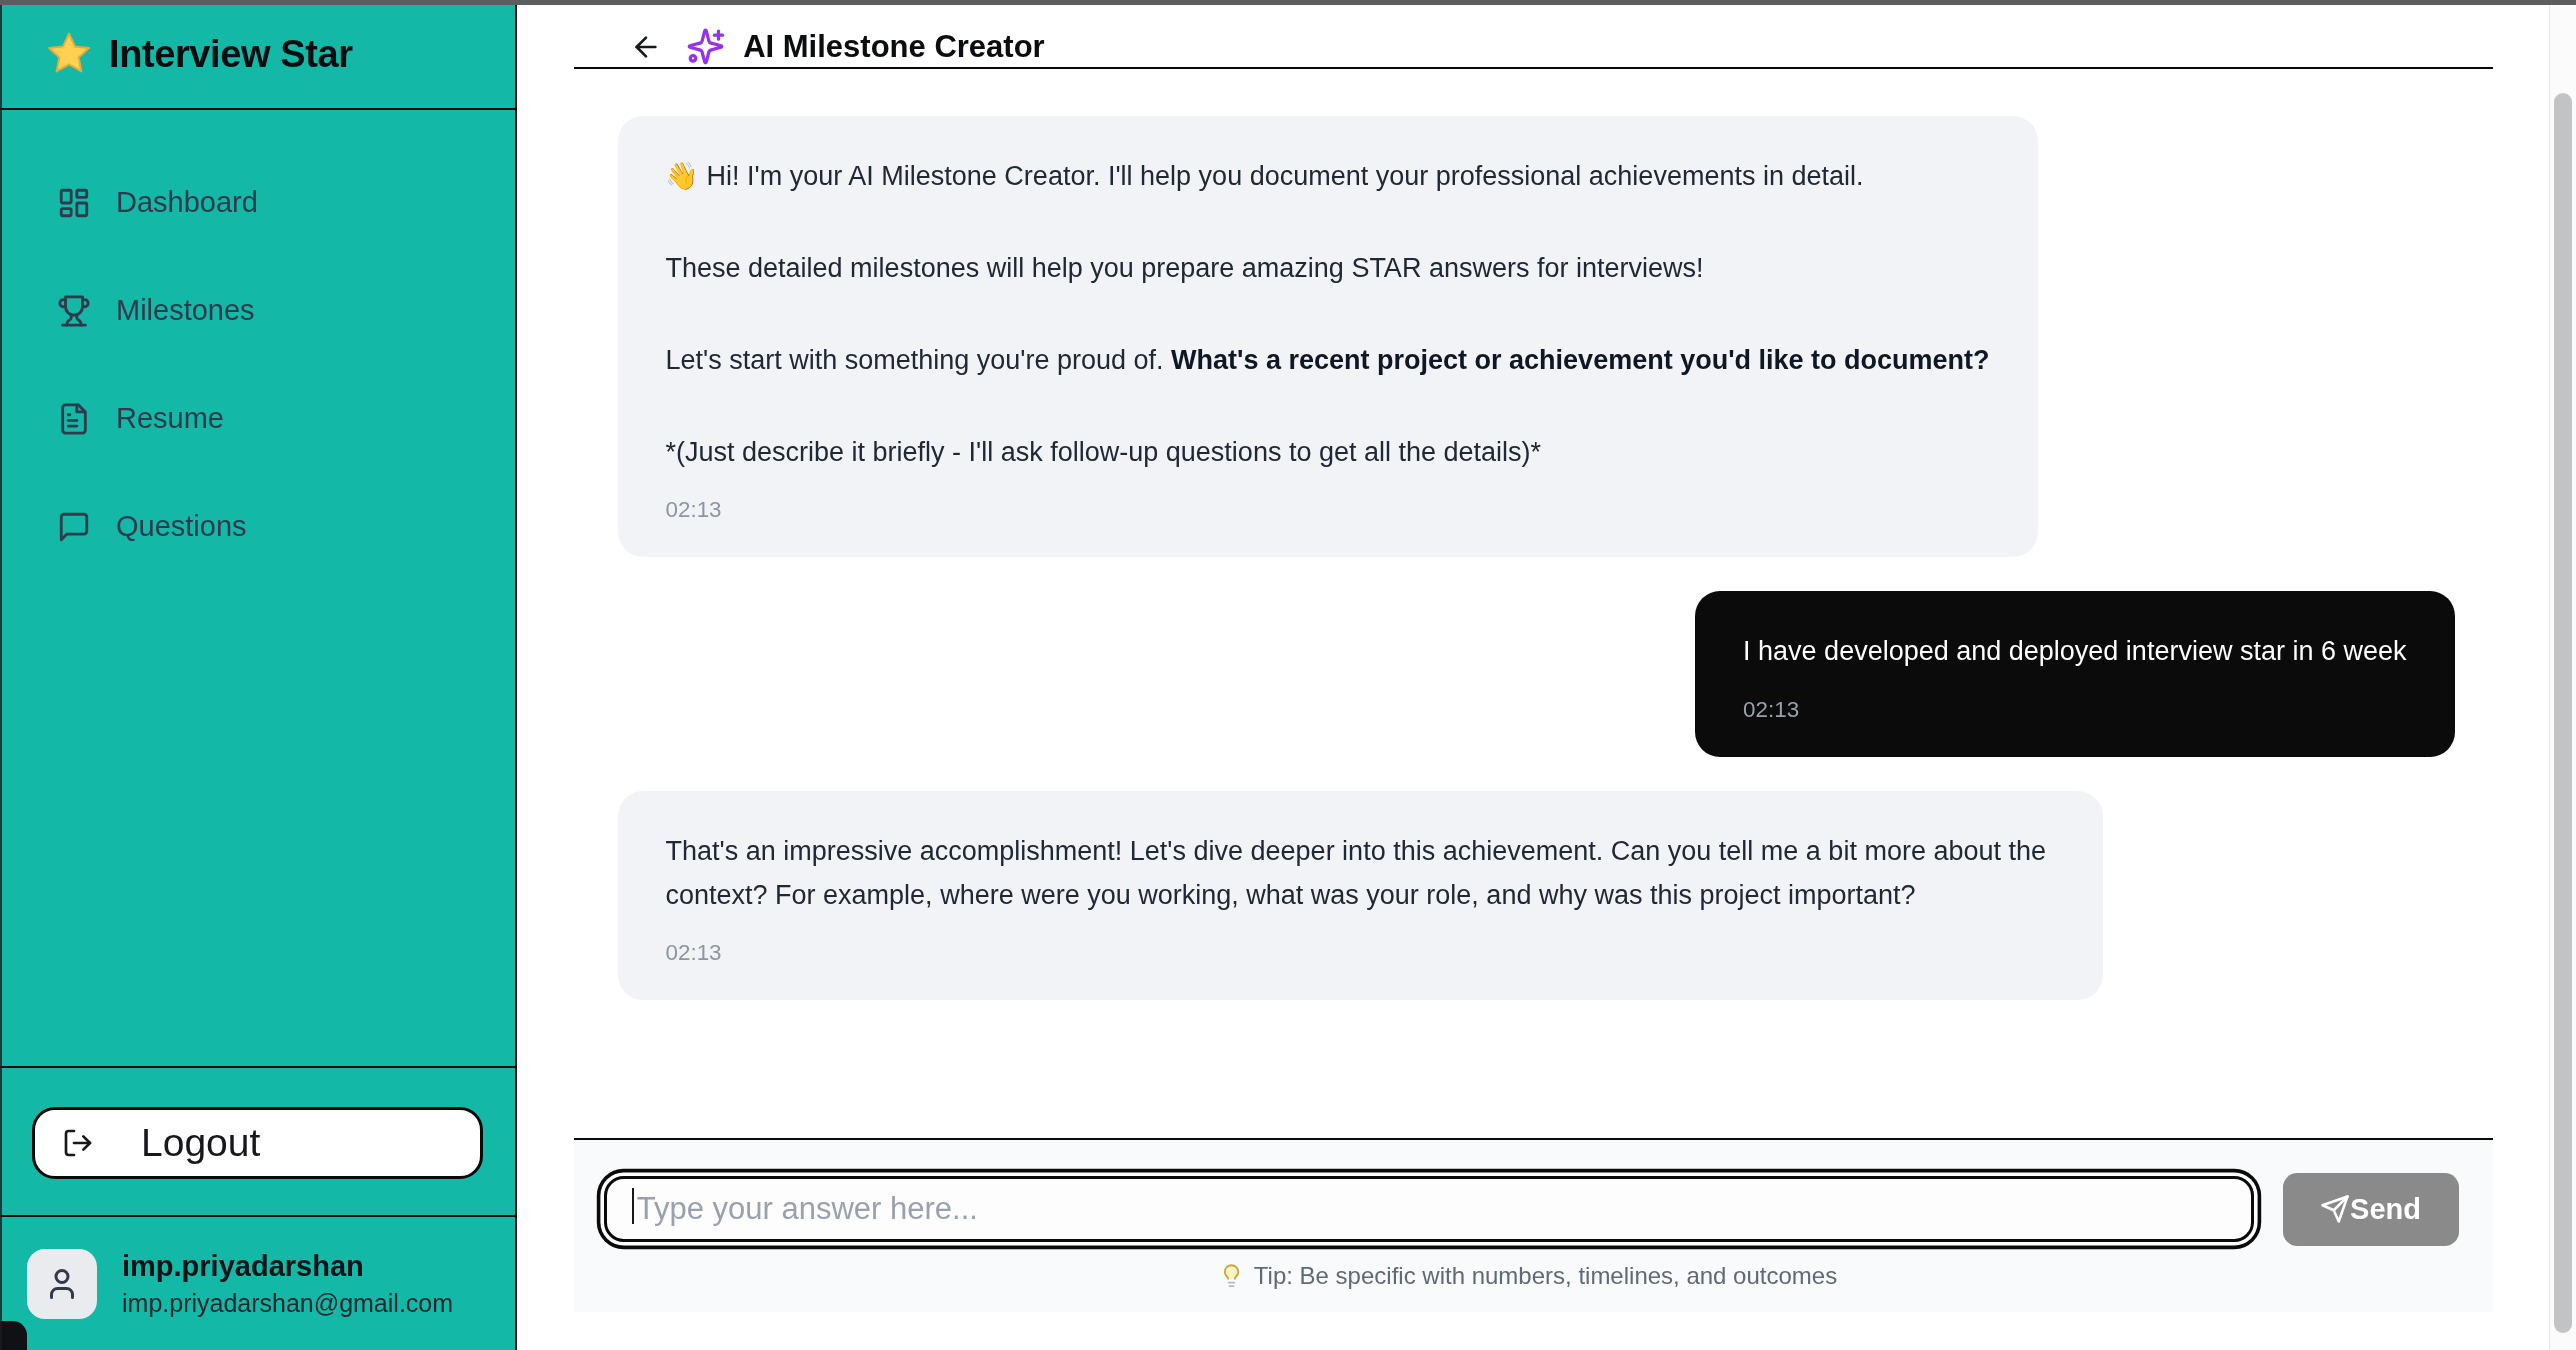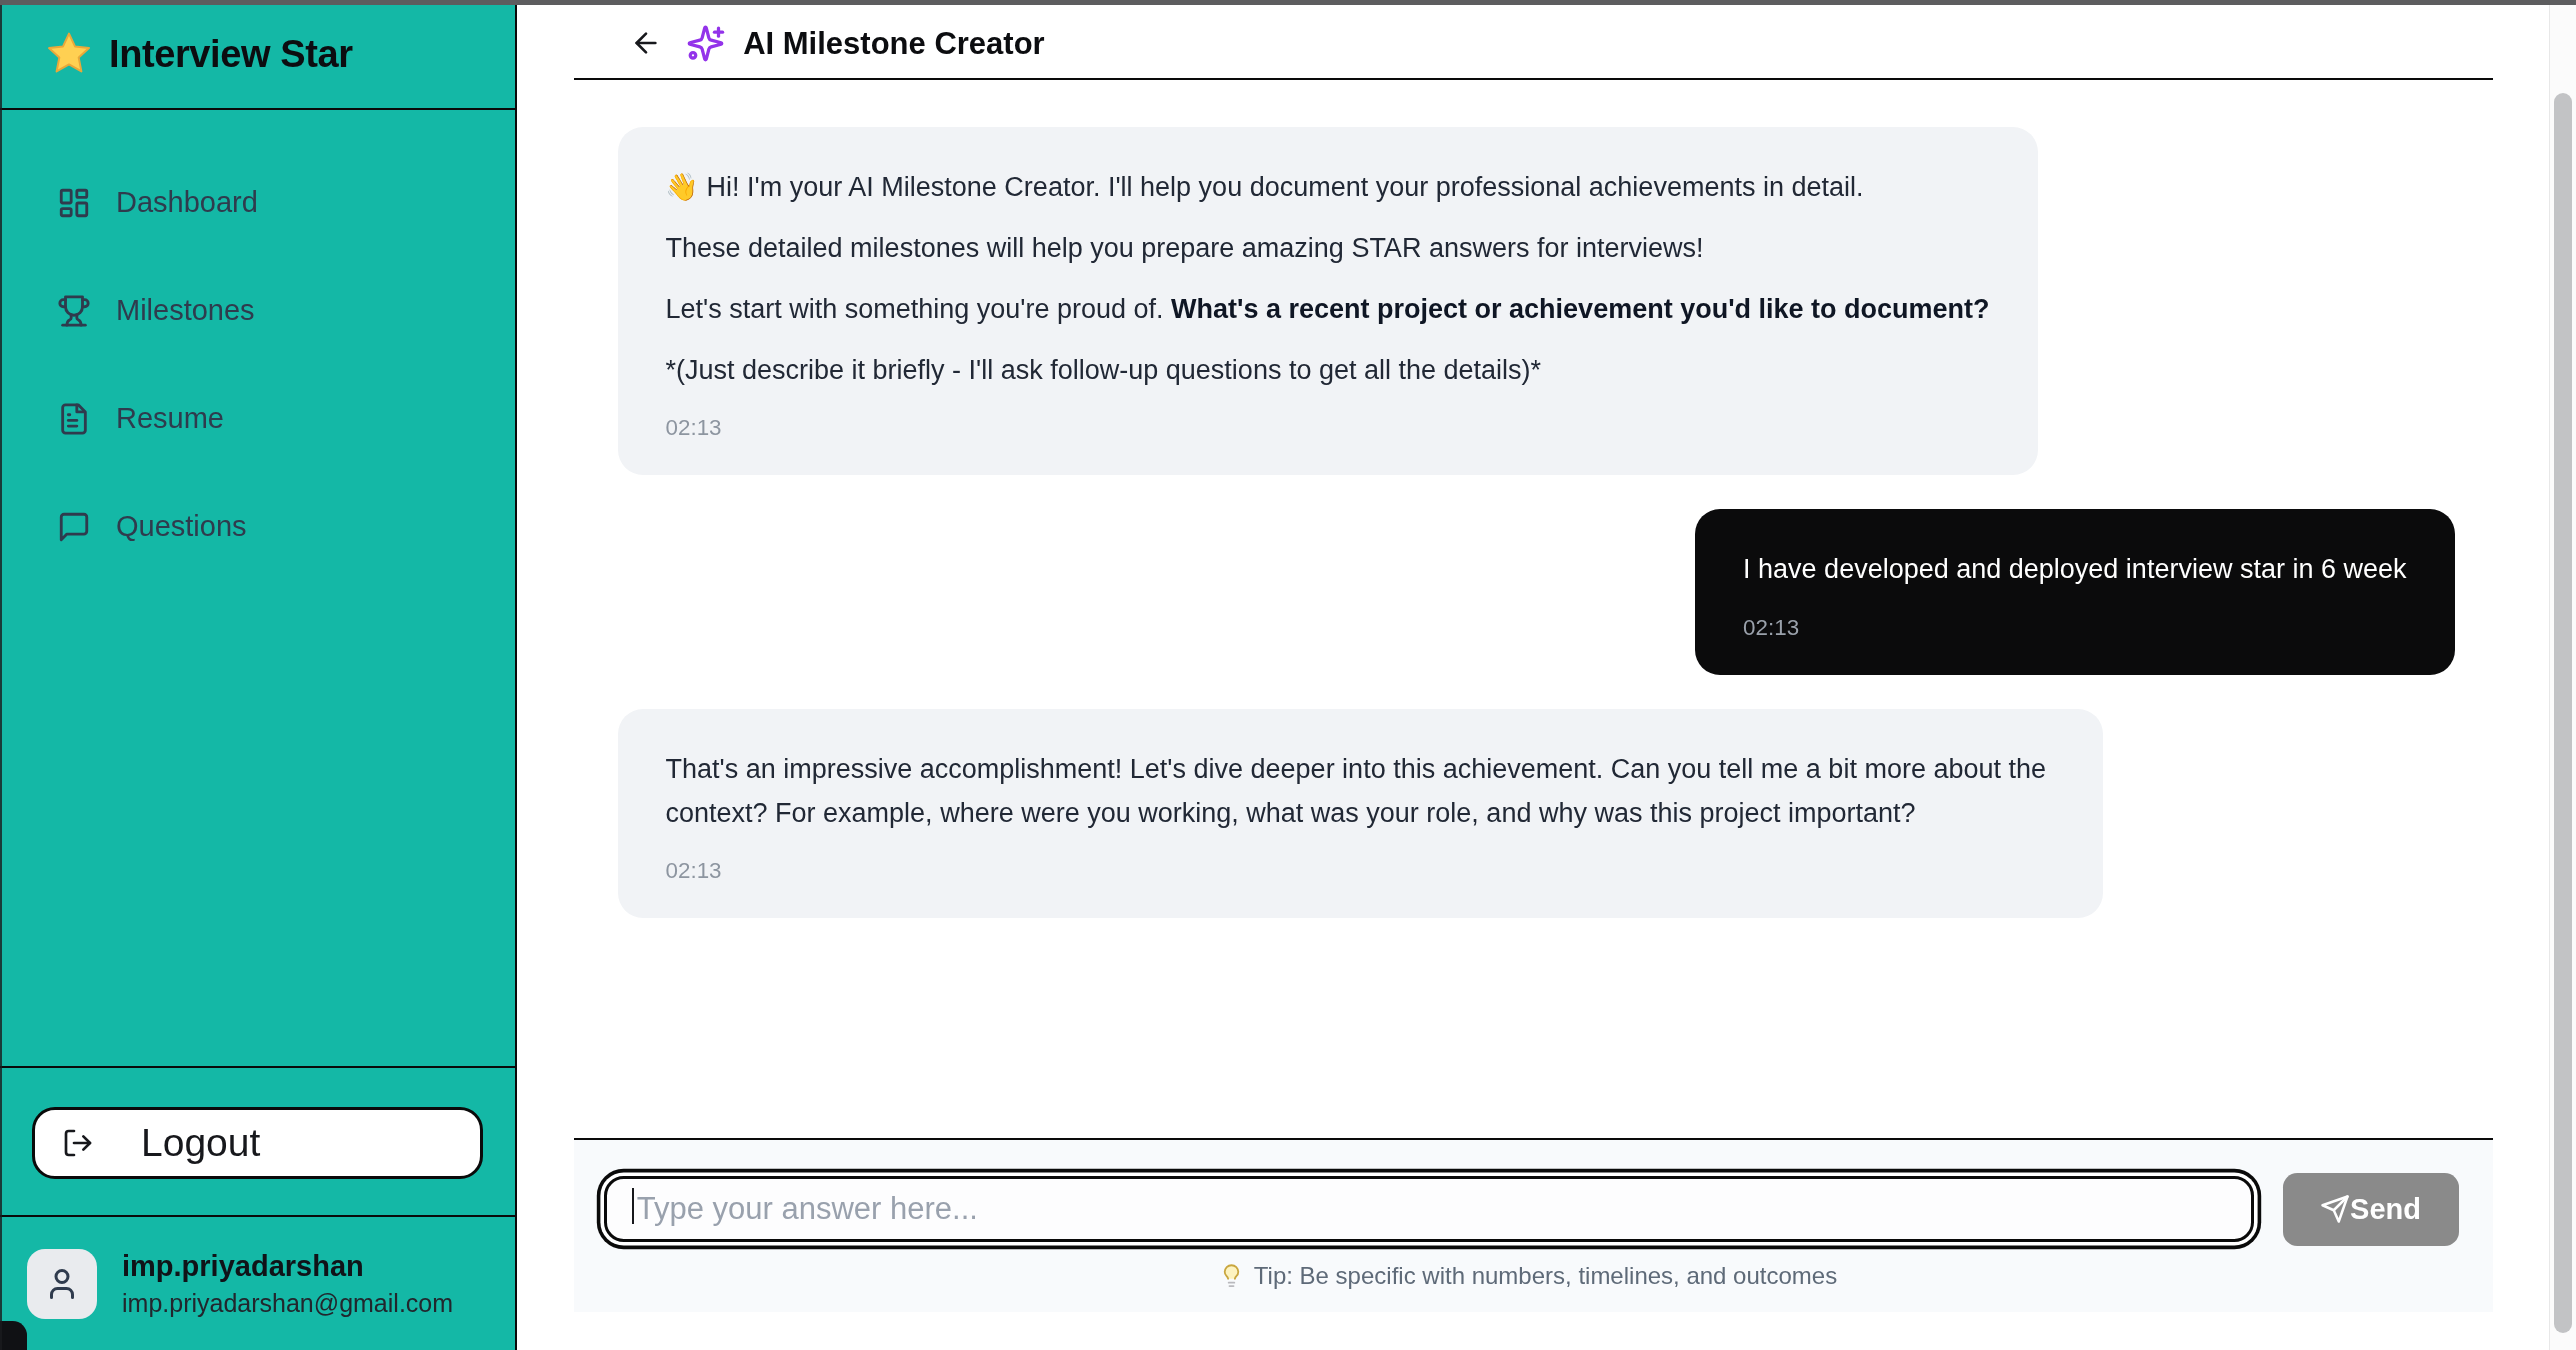--- a/index.html
+++ b/index.html
@@ -40,36 +40,36 @@
   .avatar{width:70px;height:70px;border-radius:18px;background:#e9ebee;color:#2f3b4d;
     display:flex;align-items:center;justify-content:center}
   .avatar svg{width:36px;height:36px;stroke:currentColor;fill:none;stroke-width:2;stroke-linecap:round;stroke-linejoin:round}
   .user-name{font-size:29px;font-weight:700;color:#101318}
   .user-email{font-size:25px;margin-top:6.3px;color:#22262d}
 
   
   .main{flex:1;display:flex;justify-content:center;padding-right:27px;background:#fff;min-width:0}
   .chat-col{width:1919px;height:1312px;display:flex;flex-direction:column}
 
-  .chat-header{height:80px;box-sizing:border-box;border-bottom:2.7px solid #0a0a0a;
-    display:flex;align-items:center;padding-top:8px}
+  .chat-header{height:69px;box-sizing:border-box;border-bottom:2.7px solid #0a0a0a;
+    display:flex;align-items:flex-end;padding-top:8px}
   .back-btn{width:41px;height:41px;margin-left:52px;background:none;border:none;padding:0;
     display:flex;align-items:center;justify-content:center;color:#17181c;cursor:pointer}
   .back-btn svg{width:32px;height:32px;stroke:currentColor;fill:none;stroke-width:2;stroke-linecap:round;stroke-linejoin:round}
   .sparkles{color:#9333ea;margin-left:19.7px;height:41px}
   .sparkles svg{width:39px;height:39px;stroke:currentColor;fill:none;stroke-width:2;stroke-linecap:round;stroke-linejoin:round}
   .chat-title{font-size:31px;font-weight:700;margin:0 0 0 18px;line-height:41px;color:#0c0d10}
 
   .messages{flex:1;padding-top:47px;display:flex;flex-direction:column;gap:34px;overflow:hidden}
   .msg{max-width:1485px;box-sizing:border-box;border-radius:25px;padding:38px 48px 25px;
     font-size:27px;line-height:44px}
   .msg.ai{align-self:flex-start;margin-left:44px;background:#f1f3f6;color:#212835}
   .msg.user{align-self:flex-end;margin-right:38px;background:#0b0b0c;color:#fff}
   .msg p{margin:0}
-  .msg p + p{margin-top:17px}
+  .msg p + p{margin-top:48px}
   .msg strong{font-weight:700;color:#0f1624}
   .time{margin-top:14.3px;font-size:22.4px;color:#8d95a0}
   .msg.user .time{color:#9aa1ab}
 
   .composer{border-top:2.7px solid #0a0a0a;background:#f8fafc;height:174px;box-sizing:border-box;
     padding:29px 34px 0 23px}
   .composer-row{display:flex;align-items:center;gap:21.5px}
   .input-wrap{flex:1;position:relative;margin:7.2px}
   .chat-input{width:100%;height:66px;box-sizing:border-box;border:3.6px solid #0a0a0a;border-radius:19.7px;
     background:#fdfdfe;box-shadow:0 0 0 3.6px #ffffff,0 0 0 7.2px #0a0a0a;

